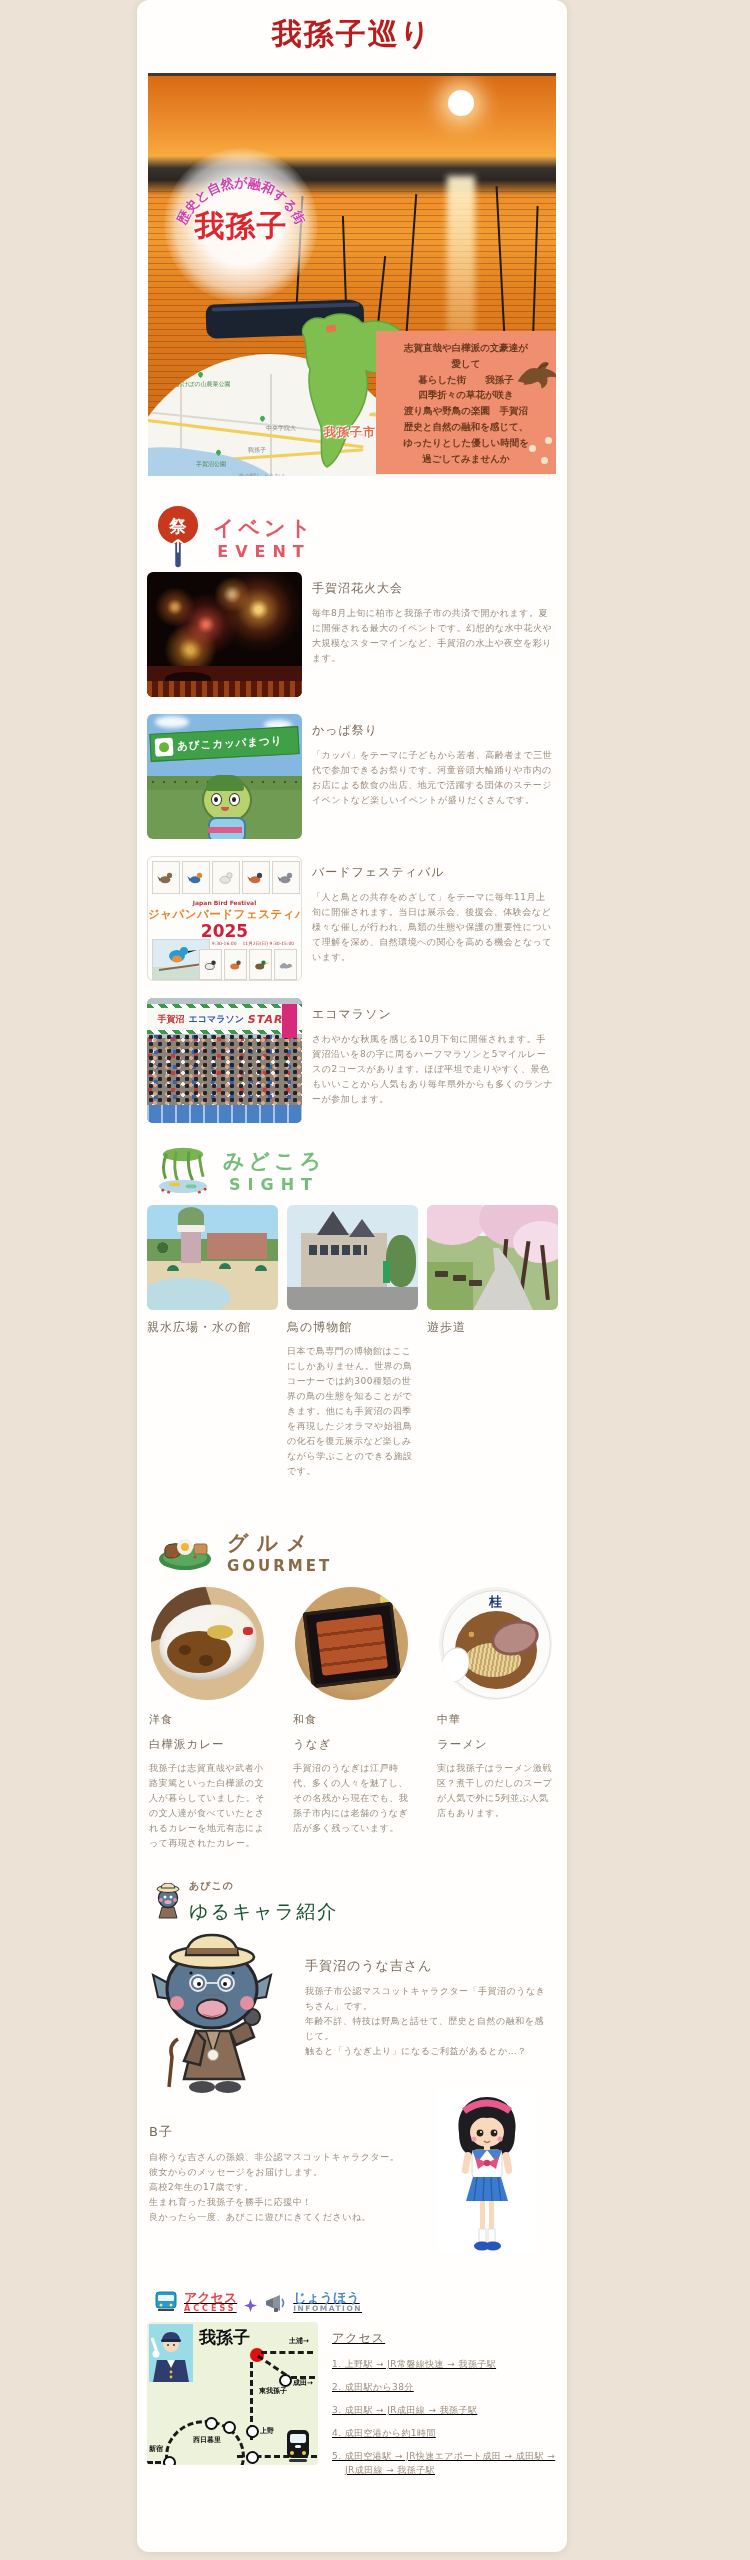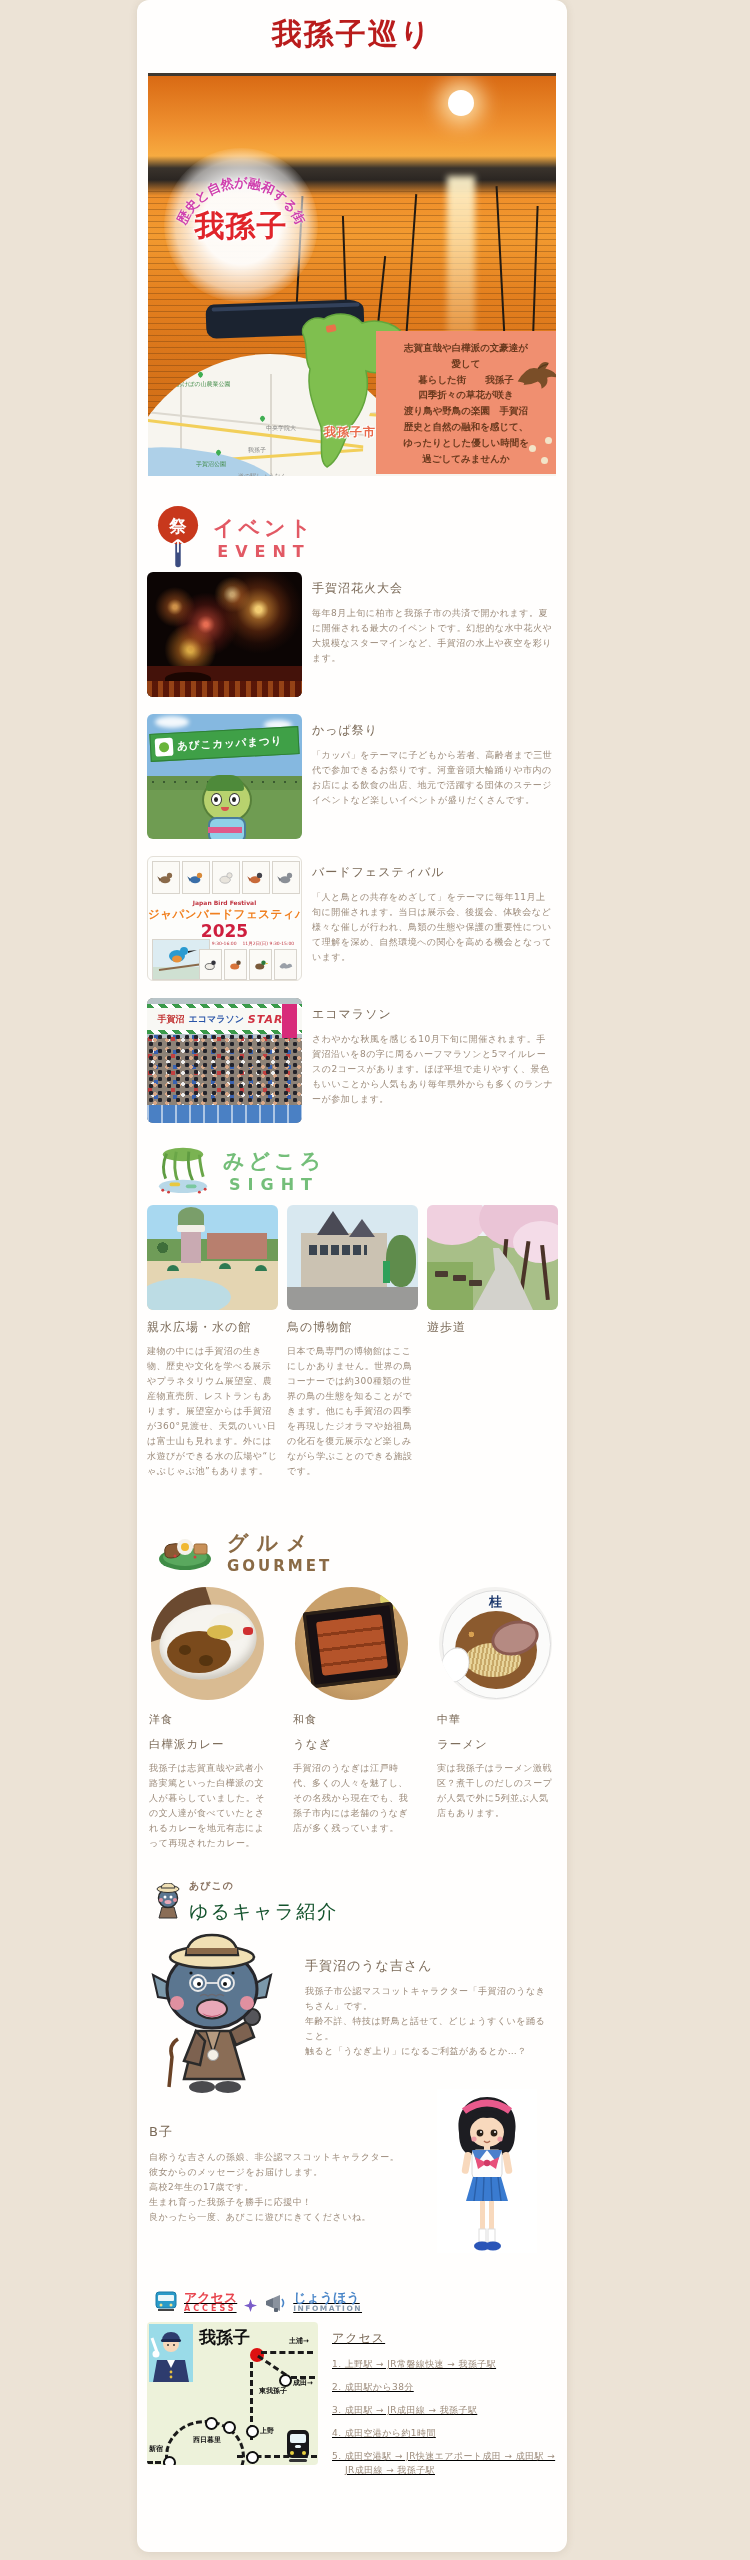--- a/index.html
+++ b/index.html
@@ -550,21 +550,20 @@
           <div class="s1-bldg"></div>
           <div class="s1-tower"></div>
           <div class="s1-dome"></div>
           <div class="s1-ring"></div>
           <div class="s1-umb" style="left:20px;top:60px;"></div>
           <div class="s1-umb" style="left:72px;top:58px;"></div>
           <div class="s1-umb" style="left:108px;top:60px;"></div>
           <div class="s1-water"></div>
         </div>
         <h3 class="item-title">親水広場・水の館</h3>
-        <p class="body-text">建物の中には手賀沼の生き物、歴史や文化を学べる展示やプラネタリウム展望室、農産物直売所、レストランもあります。展望室からは手賀沼が360°見渡せ、天気のいい日は富士山も見れます。外には水遊びができる水の広場や“じゃぶじゃぶ池”もあります。</p>
       </div>
       <div class="sight">
         <div class="thumb s2">
           <div class="s2-main"></div>
           <div class="s2-roof1"></div>
           <div class="s2-roof2"></div>
           <div class="s2-win"></div>
           <div class="s2-tree"></div>
           <div class="s2-flag"></div>
         </div>
@@ -697,21 +696,21 @@
           <circle cx="85" cy="46" r="1.6" fill="#111"></circle>
         <path d="M52 69 Q56 66 60 69 Q64 66 68 69 Q72 66 76 69" stroke="#6a6a72" stroke-width="1.5" fill="none"></path>
         <circle cx="29" cy="76" r="7" fill="#e090a0"></circle>
           <circle cx="99" cy="76" r="7" fill="#e090a0"></circle>
         <ellipse cx="64" cy="82" rx="15" ry="9.5" fill="#e8a8b8" stroke="#2a2a2a" stroke-width="2"></ellipse>
         <path d="M54 86 Q64 92 74 86 Q70 90 64 90 Q58 90 54 86Z" fill="#c25a72"></path>
       </svg>
       <div class="una-col">
         <h3 class="item-title">手賀沼のうな吉さん</h3>
         <p class="body-text multiline">我孫子市公認マスコットキャラクター「手賀沼のうなきちさん」です。
-年齢不詳、特技は野鳥と話せて、どじょうすくいを踊ること。
+年齢不詳、特技は野鳥と話せて、歴史と自然の融和を感じて。
 触ると「うなぎ上り」になるご利益があるとか…？</p>
       </div>
     </div>
 
     <div class="mascot-row">
       <div class="bko-col">
         <h3 class="item-title">B子</h3>
         <p class="body-text multiline">自称うな吉さんの孫娘、非公認マスコットキャラクター。
 彼女からのメッセージをお届けします。
 高校2年生の17歳です。

